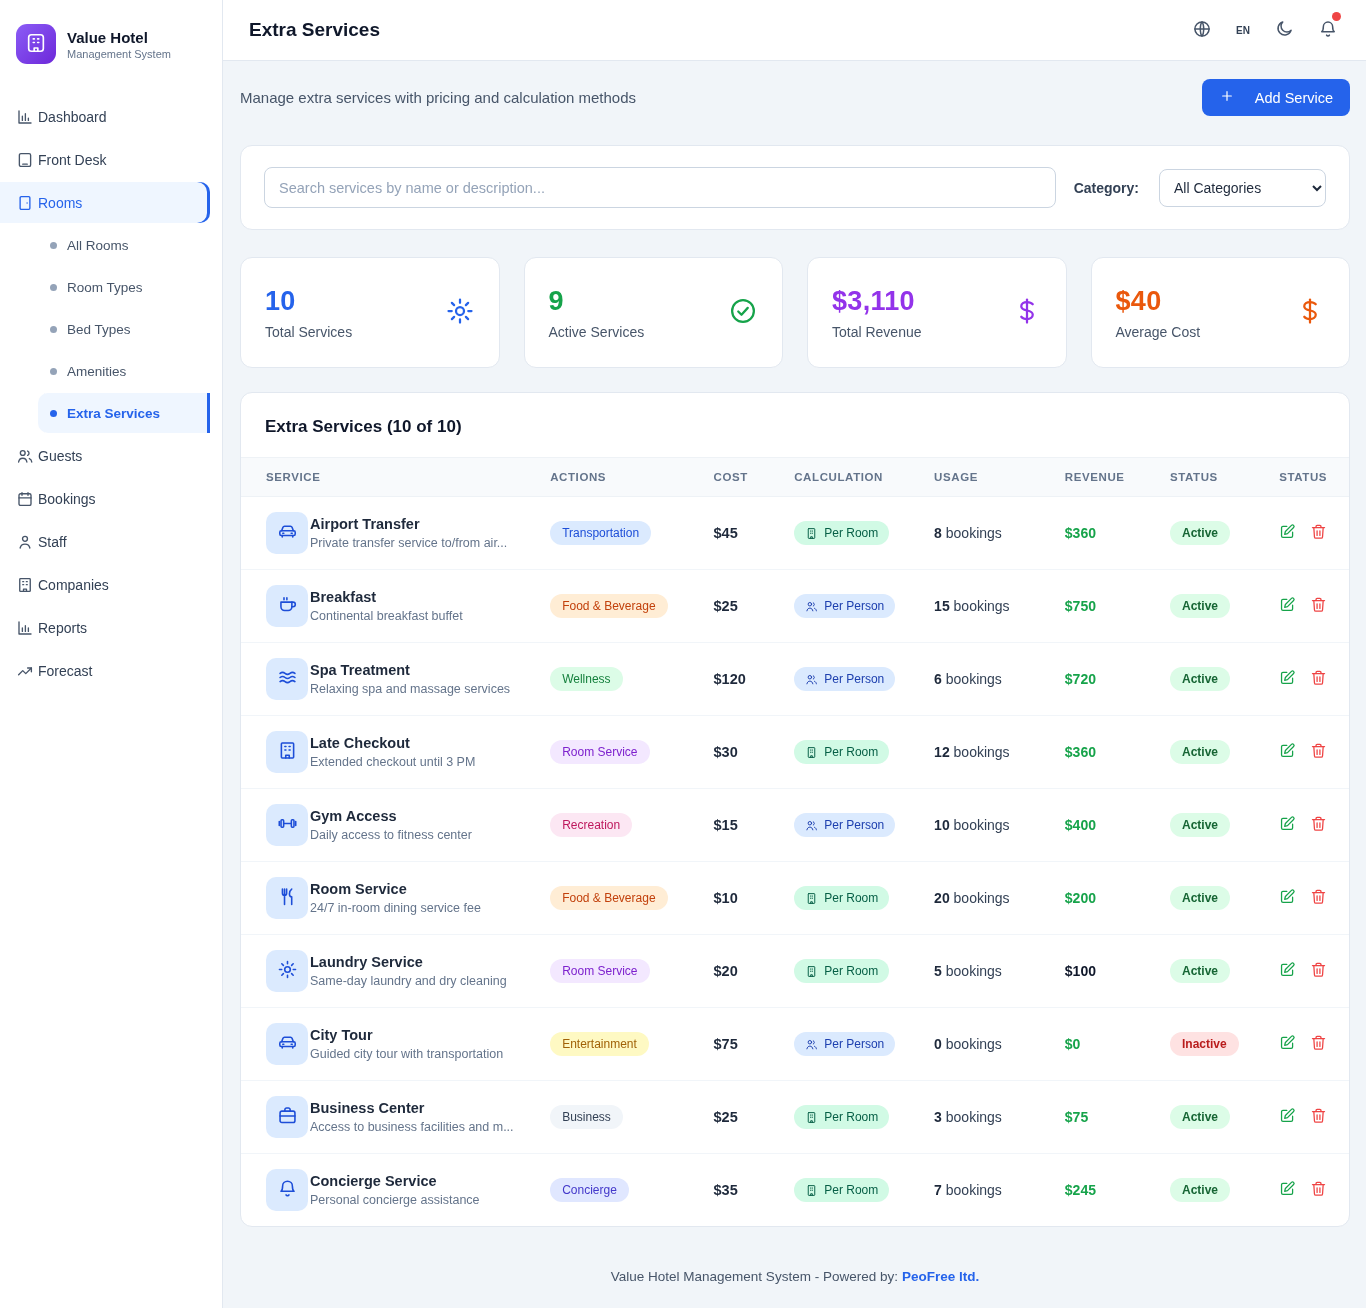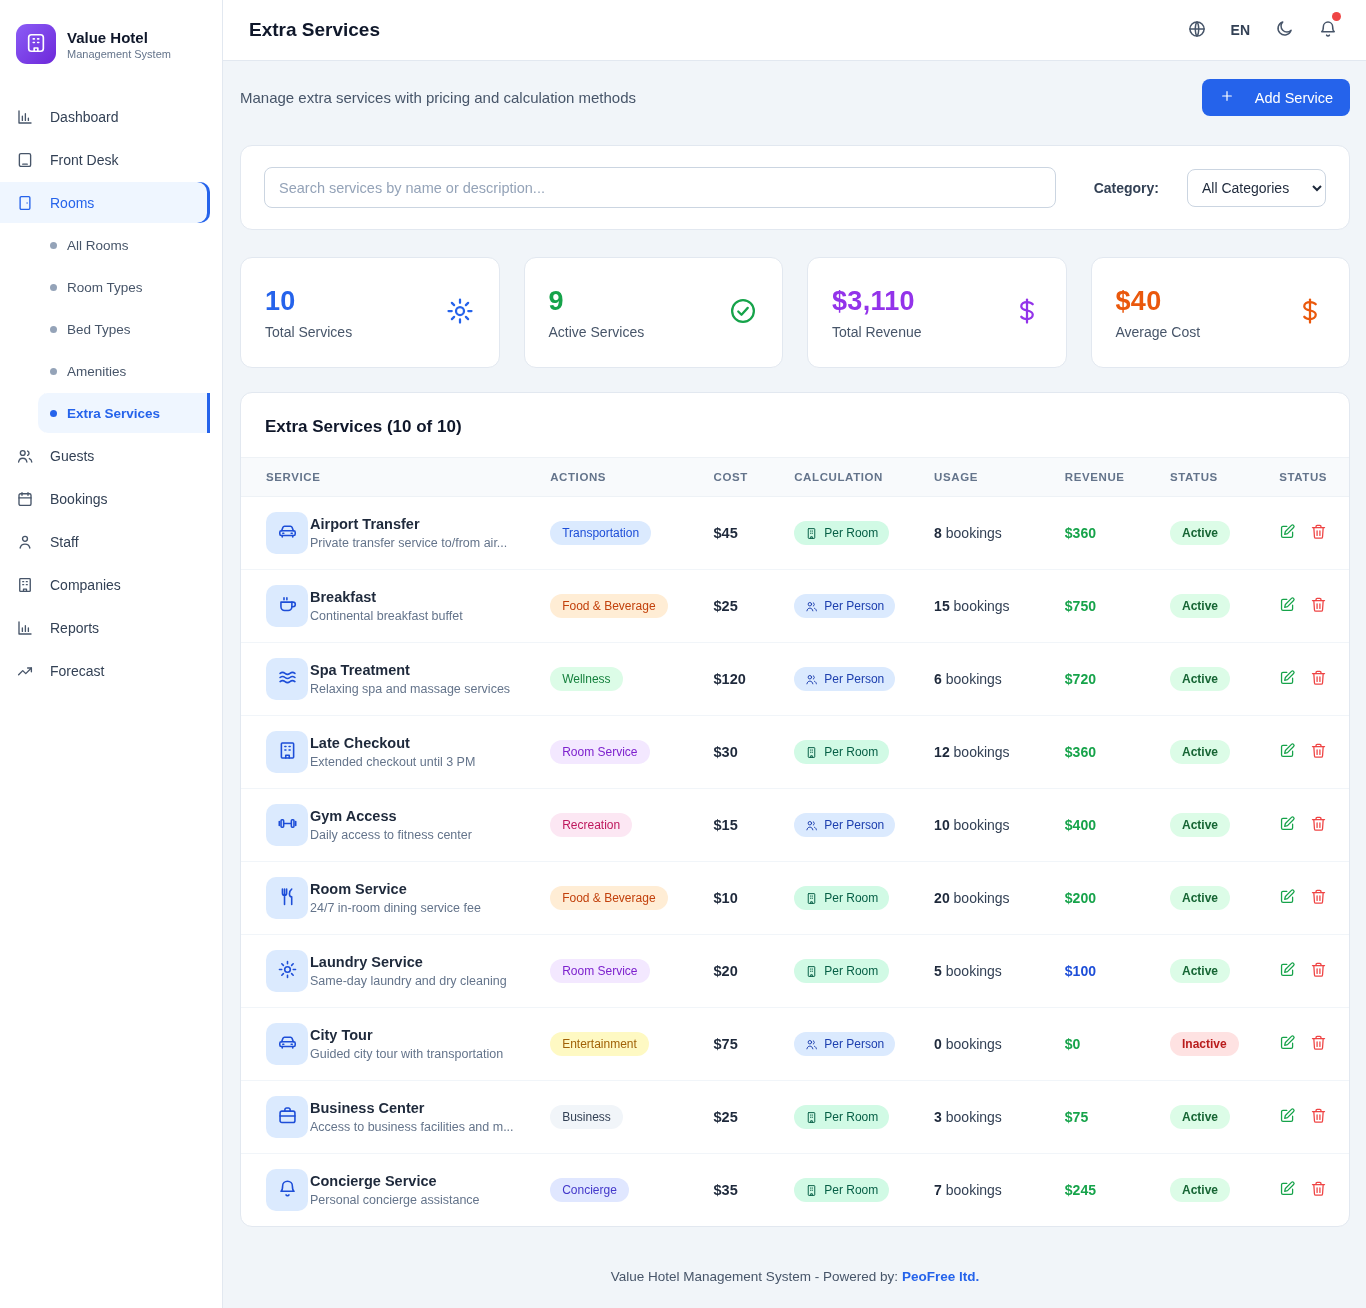--- a/index.html
+++ b/index.html
@@ -15,21 +15,21 @@
   .brand { display:flex; align-items:center; gap:11px; padding:24px 16px 20px; }
   .brand-logo {
     width:40px; height:40px; border-radius:11px; flex-shrink:0;
     background:linear-gradient(135deg,#8b5cf6,#6d28d9);
     display:flex; align-items:center; justify-content:center; color:#fff;
   }
   .brand-name { font-size:15px; font-weight:700; color:#0f172a; }
   .brand-sub { font-size:11px; color:#64748b; margin-top:2px; }
   .nav { padding:10px 0 10px; }
   .nav-item {
-    display:flex; align-items:center; gap:16px; height:41px; padding:0 16px;
+    display:flex; align-items:center; gap:4px; height:41px; padding:0 16px;
     margin:2px 12px 2px 0; border-radius:0 10px 10px 0;
     color:#334155; font-size:14px; font-weight:500; cursor:pointer;
   }
   .nav-item .js-icon { color:#475569; display:flex; }
   .nav-item.active { background:#eff6ff; color:#2563eb; box-shadow:inset -3px 0 0 #2563eb; }
   .nav-item.active .js-icon { color:#2563eb; }
   .nav-subitem {
     display:flex; align-items:center; gap:10px; height:40px;
     margin:2px 12px 2px 38px; padding:0 12px; border-radius:10px 0 0 10px;
     color:#475569; font-size:13.5px; font-weight:500; cursor:pointer;
@@ -40,42 +40,42 @@
 
   
   .main { flex:1; display:flex; flex-direction:column; min-width:0; }
   .topbar {
     height:61px; background:#fff; border-bottom:1px solid #e2e8f0;
     display:flex; align-items:center; justify-content:space-between; padding:0 28px 0 26px;
   }
   .topbar-title { font-size:19px; font-weight:700; color:#0f172a; }
   .topbar-right { display:flex; align-items:center; gap:24px; }
   .icon-btn { background:none; border:none; color:#475569; cursor:pointer; display:flex; position:relative; padding:0; }
-  .lang { font-size:14px; font-weight:600; color:#334155; cursor:pointer; }
+  .lang { font-size:10px; font-weight:600; color:#334155; cursor:pointer; }
   .bell-dot { position:absolute; top:-7px; right:-3px; width:9px; height:9px; border-radius:50%; background:#ef4444; }
 
   .content { padding:18px 16px 0 17px; flex:1; }
   .page-head { display:flex; align-items:center; justify-content:space-between; margin-bottom:29px; }
   .page-subtitle { font-size:15px; color:#475569; }
   .btn-primary {
     display:inline-flex; align-items:center; gap:20px; background:#2563eb; color:#fff;
     border:none; border-radius:8px; height:37px; padding:0 17px;
     font-size:14.5px; font-weight:500; cursor:pointer; font-family:inherit;
   }
 
   .card { background:#fff; border:1px solid #e2e8f0; border-radius:12px; }
   .filters { display:flex; align-items:center; padding:21px 23px; margin-bottom:27px; }
   .search-input {
     width:792px; height:41px; border:1px solid #cbd5e1; border-radius:8px; padding:0 14px;
     font-size:14.5px; font-family:inherit; color:#1e293b; outline:none;
   }
   .search-input::placeholder { color:#94a3b8; }
   .category-label { margin-left:auto; font-size:14px; font-weight:600; color:#334155; }
   .category-select {
-    margin-left:28px; width:139px; height:38px; border:1px solid #cbd5e1; border-radius:8px;
+    margin-left:20px; width:167px; height:38px; border:1px solid #cbd5e1; border-radius:8px;
     padding:0 10px; font-size:14px; font-family:inherit; color:#1e293b; background:#fff;
   }
 
   .stats { display:grid; grid-template-columns:repeat(4,1fr); gap:24px; margin-bottom:24px; }
   .stat-card {
     background:#fff; border:1px solid #e2e8f0; border-radius:12px; height:111px;
     padding:20px 24px; display:flex; align-items:center; justify-content:space-between;
   }
   .stat-value { font-size:27px; font-weight:700; letter-spacing:.3px; }
   .stat-label { font-size:14px; color:#475569; margin-top:7px; }
@@ -672,21 +672,21 @@
                 <td><span class="badge-calc" style="background:#d1fae5;color:#065f46">
                     <span class="js-icon">
                       <svg width="13" height="13" viewBox="0 0 24 24" fill="none" stroke="currentColor" stroke-width="1.8" stroke-linecap="round" stroke-linejoin="round">
                         <rect x="6" y="3" width="12" height="18" rx="1"></rect>
                         <path d="M10 7.5h.8M13.2 7.5h.8M10 11.5h.8M13.2 11.5h.8M10.5 21v-3h3v3"></path>
                       </svg>
                     </span>
                     <span>Per Room</span>
                   </span></td>
                 <td><span class="usage-count">5</span> <span class="usage-unit">bookings</span></td>
-                <td class="revenue" style="color:#1d4ed8">$100</td>
+                <td class="revenue" style="color:#0f172a">$100</td>
                 <td><span class="badge badge-status" style="background:#dcfce7;color:#166534">Active</span></td>
                 <td>
                   <div class="actions">
                     <button class="act edit">
                       <span class="js-icon"><svg width="17" height="17" viewBox="0 0 24 24" fill="none" stroke="currentColor" stroke-width="1.8" stroke-linecap="round" stroke-linejoin="round">
                           <path d="M11 4.8H5.6a2 2 0 0 0-2 2v11.6a2 2 0 0 0 2 2h11.6a2 2 0 0 0 2-2V13"></path>
                           <path d="M17.6 3.4a2.1 2.1 0 0 1 3 3L12 15l-4 1 1-4 8.6-8.6z"></path>
                         </svg></span>
                     </button>
                     <button class="act del">

